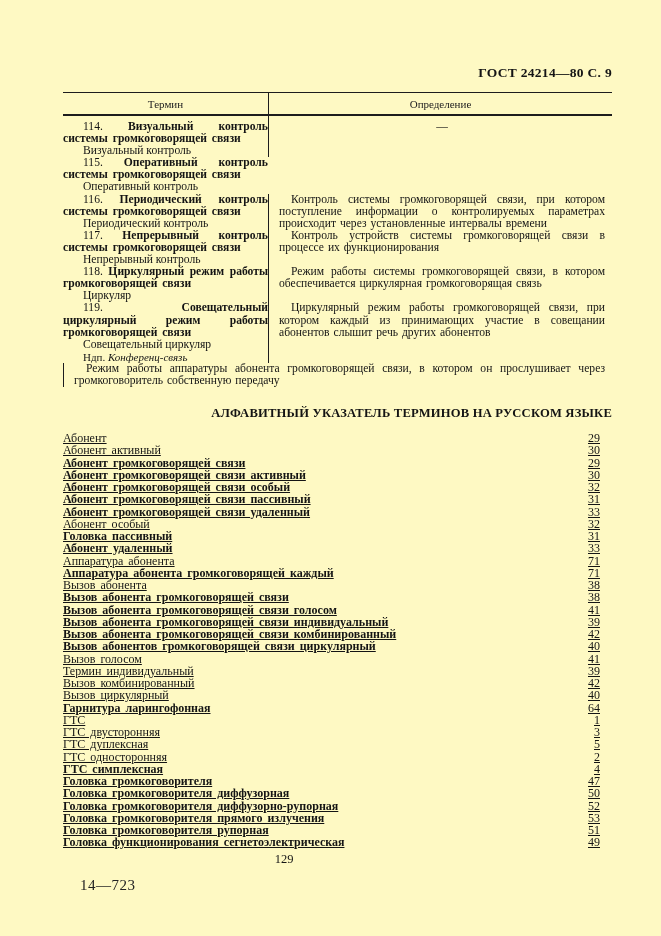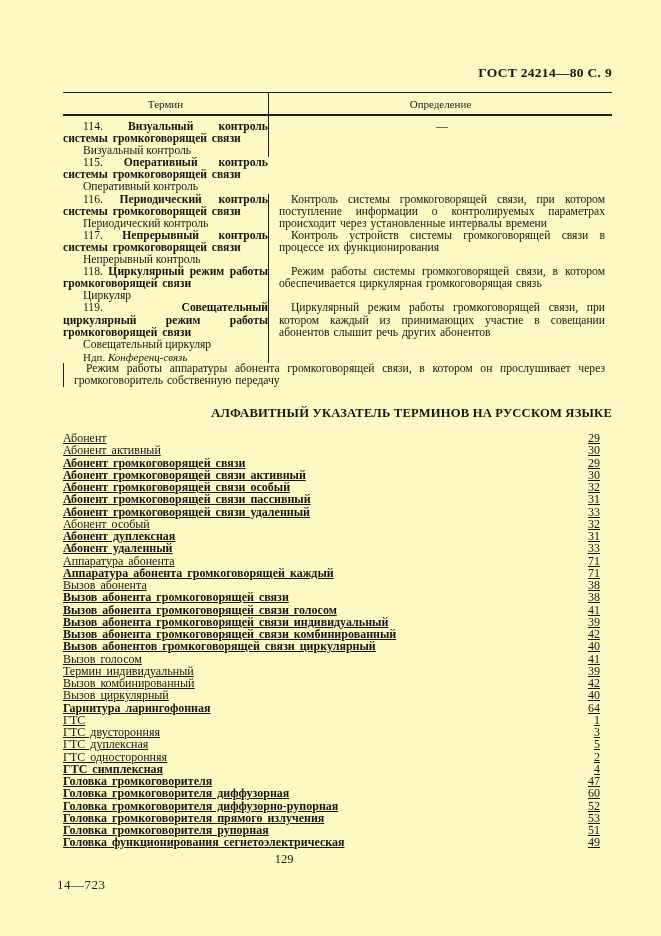--- a/index.html
+++ b/index.html
@@ -69,22 +69,22 @@
     display: flex; justify-content: space-between; align-items: flex-end;
     font-size: 12px; line-height: 12.25px;
     word-spacing: 2px;
     text-decoration: underline;
   }
   .index-entry .i-term { white-space: nowrap; }
   .index-entry .i-page { text-align: right; min-width: 28px; }
   .index-entry.bold .i-term { font-weight: bold; }
   
   .footer-mark {
-    position: absolute; left: 57px; top: 877px;
-    font-size: 13px; letter-spacing: 0.5px; color: #222; font-family: Liberation Serif, serif;
+    position: absolute; left: 80px; top: 877px;
+    font-size: 15px; letter-spacing: 0.5px; color: #222; font-family: Liberation Serif, serif;
   }
   .footer-page {
     position: absolute; left: 0; top: 852px; width: 568px;
     text-align: center; font-size: 12.5px;
   }
 </style>
 </head>
 <body>
 
 <div class="page">
@@ -196,21 +196,21 @@
         </div>
       <div class="index-entry bold">
           <span class="i-term">Абонент громкоговорящей связи удаленный</span>
           <span class="i-page">33</span>
         </div>
       <div class="index-entry">
           <span class="i-term">Абонент особый</span>
           <span class="i-page">32</span>
         </div>
       <div class="index-entry bold">
-          <span class="i-term">Абонент дуплексная</span>
+          <span class="i-term">Головка пассивный</span>
           <span class="i-page">31</span>
         </div>
       <div class="index-entry bold">
           <span class="i-term">Абонент удаленный</span>
           <span class="i-page">33</span>
         </div>
       <div class="index-entry">
           <span class="i-term">Аппаратура абонента</span>
           <span class="i-page">71</span>
         </div>
@@ -281,21 +281,21 @@
       <div class="index-entry bold">
           <span class="i-term">ГТС симплексная</span>
           <span class="i-page">4</span>
         </div>
       <div class="index-entry bold">
           <span class="i-term">Головка громкоговорителя</span>
           <span class="i-page">47</span>
         </div>
       <div class="index-entry bold">
           <span class="i-term">Головка громкоговорителя диффузорная</span>
-          <span class="i-page">60</span>
+          <span class="i-page">50</span>
         </div>
       <div class="index-entry bold">
           <span class="i-term">Головка громкоговорителя диффузорно-рупорная</span>
           <span class="i-page">52</span>
         </div>
       <div class="index-entry bold">
           <span class="i-term">Головка громкоговорителя прямого излучения</span>
           <span class="i-page">53</span>
         </div>
       <div class="index-entry bold">

